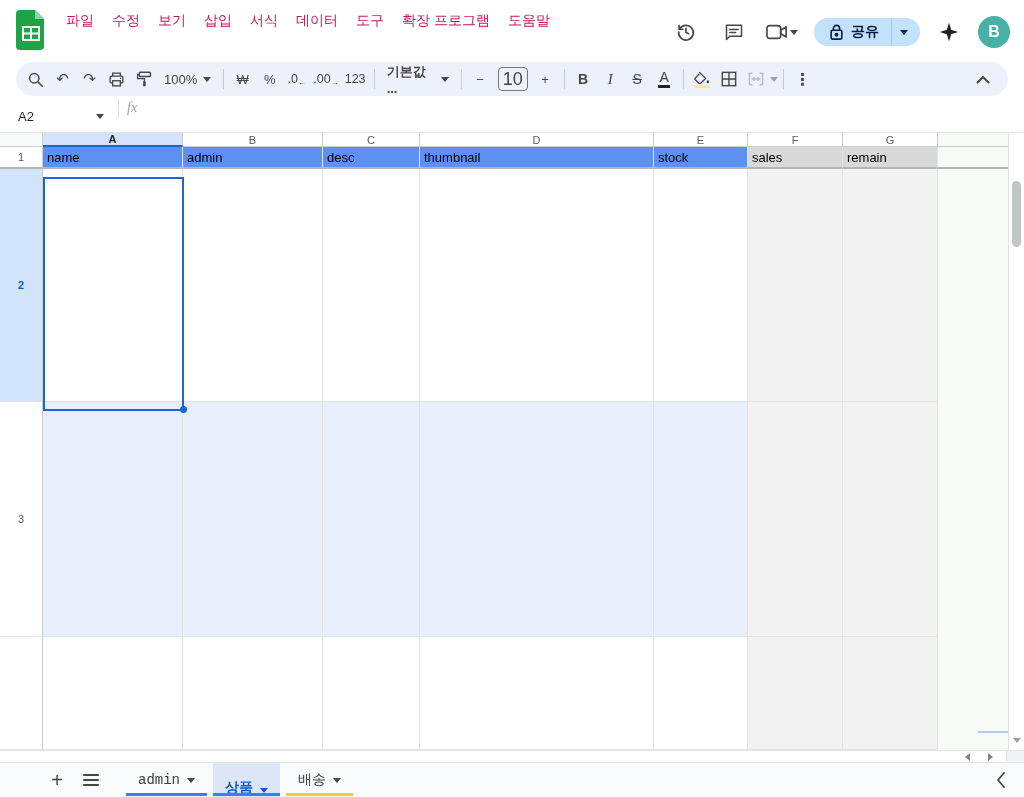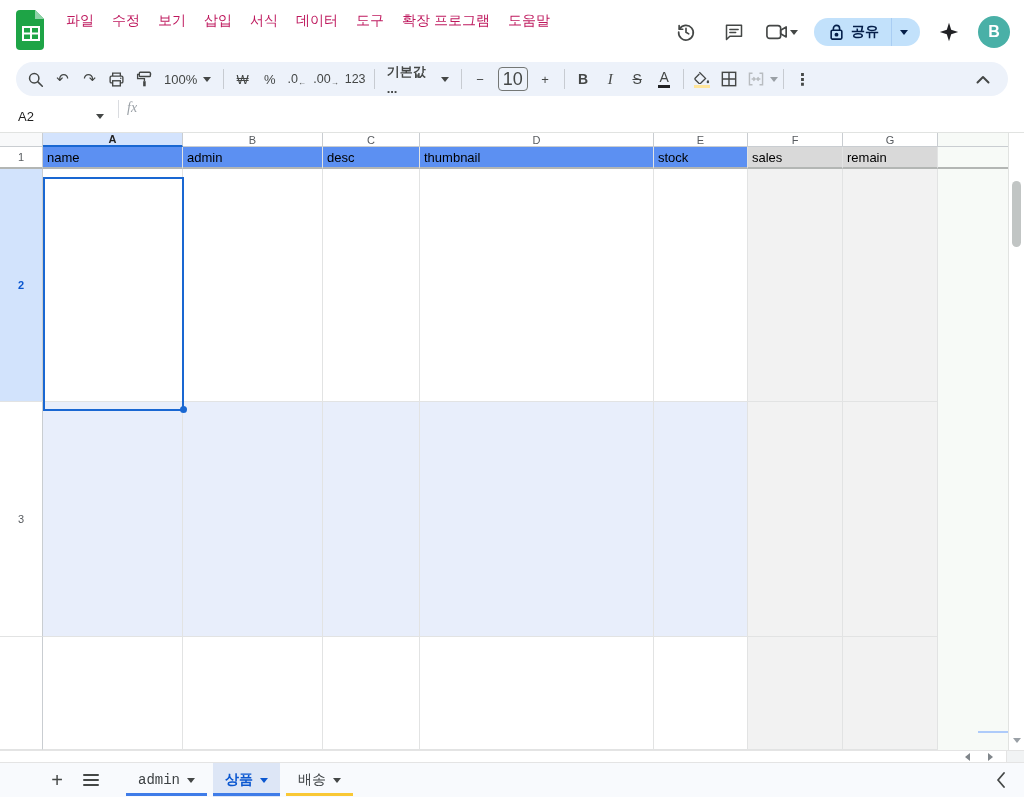--- a/index.html
+++ b/index.html
@@ -98,21 +98,21 @@
   .harrow.left { border-right:5px solid #80868b; }
   .harrow.right { border-left:5px solid #80868b; }
   .hcorner { width:18px; height:100%; background:#f1f3f4; border-left:1px solid #e4e4e4; }
 
   
   .tabbar { height:34px; background:#f8fafd; display:flex; align-items:stretch; padding-left:40px; position:relative; }
   .tb-btn { width:34px; display:flex; align-items:center; justify-content:center; color:#444746; font-size:20px; cursor:pointer; }
   .tabs { display:flex; margin-left:18px; gap:6px;font-family:Liberation Mono, monospace; }
   .sheet-tab { position:relative; display:flex; align-items:center; gap:7px; padding:0 12px; font-size:14px; color:#3c4043; cursor:pointer; }
   .sheet-tab .bar { position:absolute; left:0; right:0; bottom:1px; height:3px; }
-  .sheet-tab.active { background:var(--tab-active-bg,#dde6f6); color:var(--tab-active-text,#0b57d0); font-weight:bold; }
+  .sheet-tab.active { background:var(--tab-active-bg,#dde6f6); color:var(--tab-active-text,#0b57d0); font-weight:bold;align-items:flex-end; }
   .tabbar-right { position:absolute; right:18px; top:0; bottom:0; display:flex; align-items:center; color:#444746; font-size:20px; cursor:pointer; }
   svg { display:block; }
 </style>
 </head>
 <body>
 
 <div class="app">
 
   <header class="topbar">
     <div class="logo">

